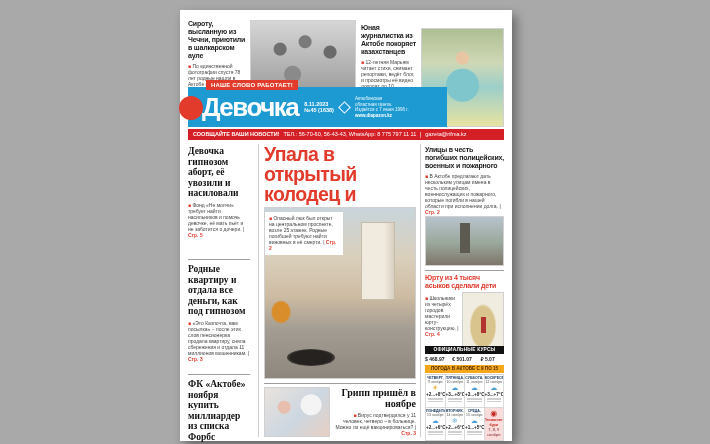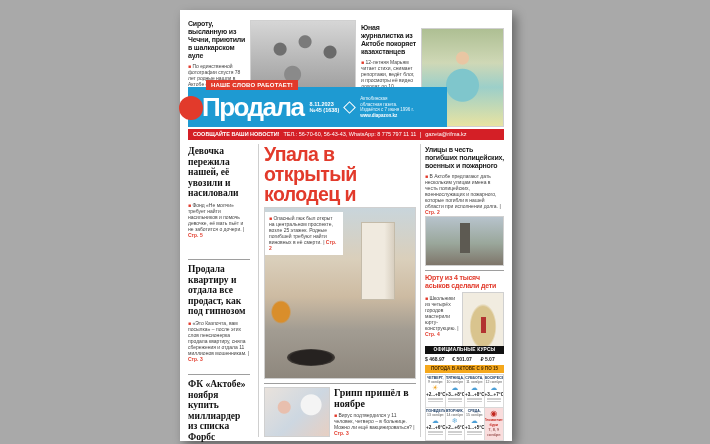--- a/index.html
+++ b/index.html
@@ -108,21 +108,21 @@
 
   <div class="abs" style="left:181px; top:14px; width:56px;">
     <div class="hl-sans">Юная журналистка из Актобе покоряет казахстанцев</div>
     <div class="lede"><span>■ 12-летняя Марьям читает стихи, снимает репортажи, ведёт блог, и просмотры её видео доходят до 10 миллионов.</span> <span class="pref">Стр. 25</span></div>
   </div>
   <div class="abs photo photo-girl" style="left:241px; top:18px; width:83px; height:99px;"></div>
 
   <div class="abs masthead" style="left:8px; top:77px; width:259px; height:40px;">
     <div class="m-circle"></div>
     <div class="m-slogan">НАШЕ СЛОВО РАБОТАЕТ!</div>
-    <div class="m-title">Продала</div>
+    <div class="m-title">Девочка</div>
     <div class="m-meta">
       <div>8.11.2023</div>
       <div>№45 (1638)</div>
     </div>
     <div class="diamond"></div>
     <div class="m-info">
       <div>Актюбинская</div>
       <div>областная газета.</div>
       <div>Издаётся с 7 июня 1996 г.</div>
       <div class="site">www.diapazon.kz</div>
@@ -133,47 +133,47 @@
     <span class="lbl">СООБЩАЙТЕ ВАШИ НОВОСТИ!</span>
     <span>ТЕЛ.: 56-70-60, 56-43-43, WhatsApp: 8 775 797 11 11</span>
     <span class="div"></span>
     <span>gazeta@rifma.kz</span>
   </div>
 
   <div class="abs vrule" style="left:78px; top:134px; height:293px;"></div>
   <div class="abs vrule" style="left:240px; top:134px; height:293px;"></div>
 
   <div class="abs" style="left:8px; top:136px; width:62px;">
-    <div class="hl-serif">Девочка пережила нашей, её увозили и насиловали</div>
+    <div class="hl-serif">Девочка гипнозом аборт, её увозили и насиловали</div>
     <div class="lede"><span>■ Фонд «Не молчи» требует найти насильников и помочь девочке, её мать пьёт и не заботится о дочери. |</span> <span class="pref">Стр. 5</span></div>
   </div>
   <div class="abs hrule" style="left:8px; top:249px; width:62px;"></div>
   <div class="abs" style="left:8px; top:254px; width:62px;">
-    <div class="hl-serif">Продала квартиру и отдала все продаст, как под гипнозом</div>
+    <div class="hl-serif">Родные квартиру и отдала все деньги, как под гипнозом</div>
     <div class="lede"><span>■ «Это Казпочта, вам посылка» – после этих слов пенсионерка продала квартиру, сняла сбережения и отдала 11 миллионов мошенникам. |</span> <span class="pref">Стр. 3</span></div>
   </div>
   <div class="abs hrule" style="left:8px; top:364px; width:62px;"></div>
   <div class="abs" style="left:8px; top:369px; width:62px;">
     <div class="hl-serif">ФК «Актобе» ноября купить миллиардер из списка Форбс</div>
     <div class="lede"><span>■ Акимат области ведёт переговоры с инвестором и до конца года продаст футбольный клуб. |</span> </div>
   </div>
 
   <div class="abs main-hl" style="left:84px; top:134px; width:152px;">Упала в открытый колодец и умерла от ожогов</div>
   <div class="abs photo photo-manhole" style="left:84px; top:197px; width:152px; height:172px;">
     <div class="tower"></div>
     <div class="tree"></div>
     <div class="manhole"></div>
     <div class="lede-box">
       <div class="lede" style="margin-top:0;"><span>■ Опасный люк был открыт на центральном проспекте, возле 25 этажек. Родные погибшей требуют найти виновных в её смерти. |</span> <span class="pref">Стр. 2</span></div>
     </div>
   </div>
 
   <div class="abs hrule" style="left:84px; top:373px; width:152px;"></div>
   <div class="abs photo photo-vaccine" style="left:84px; top:377px; width:66px; height:50px;"></div>
-  <div class="abs" style="left:154px; top:377px; width:82px;">
+  <div class="abs" style="left:154px; top:377px; width:82px;text-align:right;">
     <div class="hl-serif" style="font-size:10px; line-height:11px;">Грипп пришёл в ноябре</div>
     <div class="lede"><span>■ Вирус подтвердился у 11 человек, четверо – в больнице. Можно ли ещё вакцинироваться? |</span> <span class="pref">Стр. 3</span></div>
   </div>
 
   <div class="abs" style="left:245px; top:136px; width:79px;">
     <div class="hl-sans">Улицы в честь погибших полицейских, военных и пожарного</div>
     <div class="lede"><span>■ В Актобе предлагают дать нескольким улицам имена в честь полицейских, военнослужащих и пожарного, которые погибли в нашей области при исполнении долга. |</span> <span class="pref">Стр. 2</span></div>
   </div>
   <div class="abs photo photo-memorial" style="left:245px; top:206px; width:79px; height:50px;">
     <div class="monument"></div>

